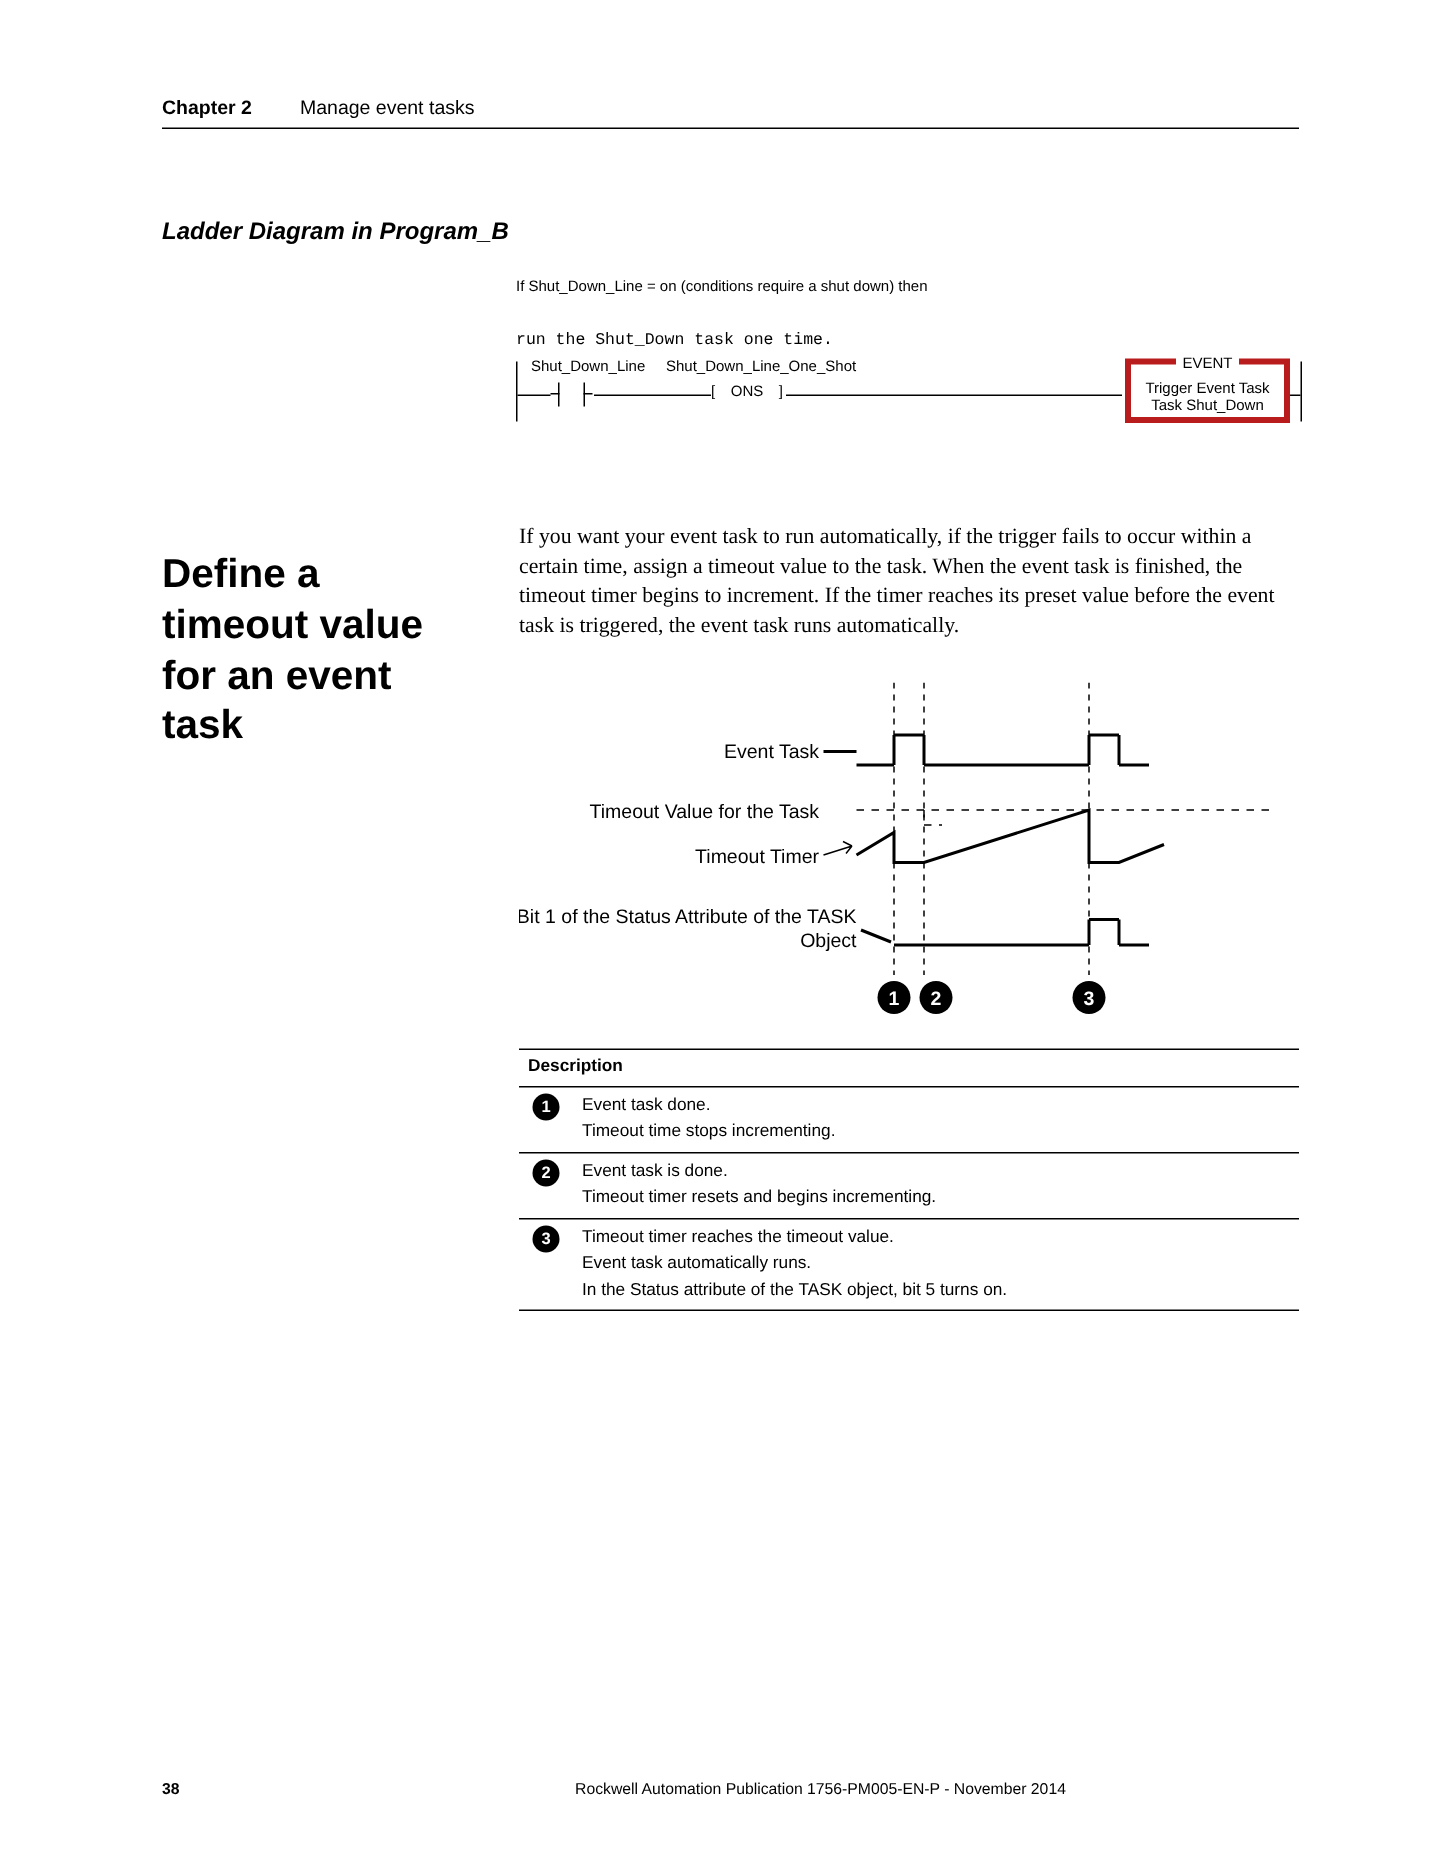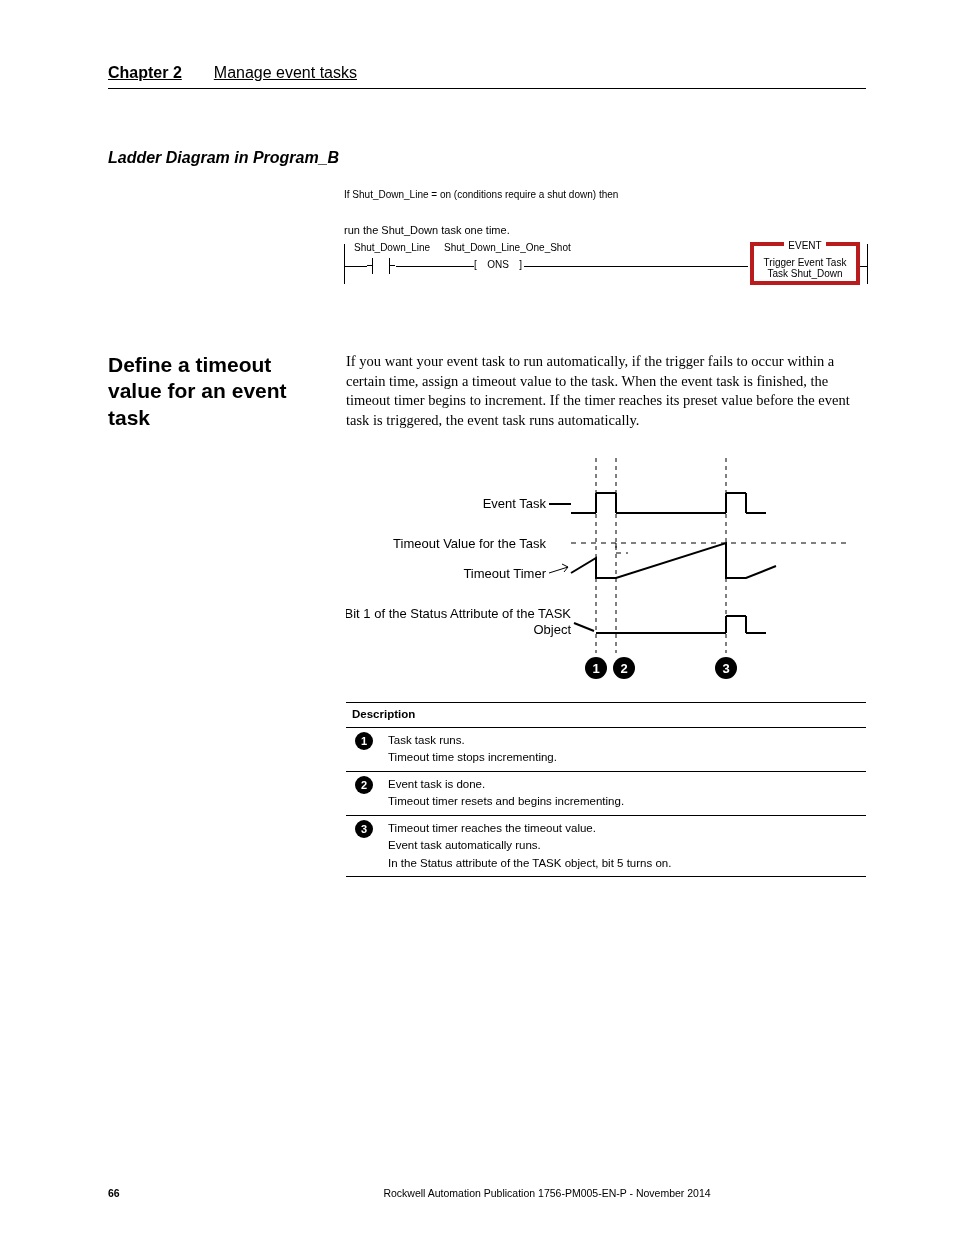--- a/index.html
+++ b/index.html
@@ -10,45 +10,44 @@
     font-family: "Times New Roman", Georgia, serif;
     color: #000;
     position: relative;
     padding: 64px 88px 0 108px;
   }
   .header-row {
     display: flex;
     align-items: flex-start;
     gap: 32px;
     font-family: Arial, Helvetica, sans-serif;
-    font-size: 16px;
+    font-size: 13px;
     padding-bottom: 6px;
     border-bottom: 1px solid #000;
     margin-bottom: 60px;
-    text-decoration: underline;
   }
   .header-row .chapter { font-weight: 700; }
   .header-row .chapter-title { font-weight: 400; }
 
   .section-subtitle {
     font-family: Arial, Helvetica, sans-serif;
     font-weight: 700;
     font-style: italic;
     font-size: 16px;
     margin-bottom: 22px;
   }
 
   .ladder-block { margin-left: 236px; }
   .ladder-cond {
     font-family: Arial, Helvetica, sans-serif;
     font-size: 10px;
     margin-bottom: 24px;
   }
   .ladder-step {
-    font-family: Liberation Sans, sans-serif;
+    font-family: Liberation Mono, monospace;
     font-size: 11px;
     margin-bottom: 4px;
   }
 
   .rung {
     position: relative;
     height: 48px;
     width: 524px;
     font-family: Arial, Helvetica, sans-serif;
     font-size: 10px;
@@ -89,22 +88,23 @@
     gap: 28px;
     margin-top: 64px;
   }
   .two-col .left {
     width: 210px;
     flex: none;
   }
   .two-col .left h2 {
     font-family: Arial, Helvetica, sans-serif;
     font-weight: 700;
-    font-size: 21px;
+    font-size: 27px;
     line-height: 1.25;
+    margin-top: 17px;
   }
   .two-col .right {
     flex: 1;
     font-family: "Times New Roman", Georgia, serif;
     font-size: 14.5px;
     line-height: 1.35;
   }
 
   .timing-figure {
     margin: 28px 0 0 0;
@@ -255,21 +255,21 @@
     <table class="desc-table">
       <thead>
         <tr>
             <th colspan="2">Description</th>
           </tr>
       </thead>
       <tbody>
         <tr>
           <td class="num"><span class="circ-num">1</span></td>
           <td>
-            <span class="line">Task task runs.</span>
+            <span class="line">Event task done.</span>
             <span class="line">Timeout time stops incrementing.</span>
           </td>
         </tr>
         <tr>
           <td class="num"><span class="circ-num">2</span></td>
           <td>
             <span class="line">Event task is done.</span>
             <span class="line">Timeout timer resets and begins incrementing.</span>
           </td>
         </tr>
@@ -281,15 +281,15 @@
             <span class="line">In the Status attribute of the TASK object, bit 5 turns on.</span>
           </td>
         </tr>
       </tbody>
     </table>
 
   </div>
 </div>
 
 <div class="footer">
-  <span class="pg">66</span>
+  <span class="pg">38</span>
   <span class="ftext">Rockwell Automation Publication 1756-PM005-EN-P - November 2014</span>
 </div>
 
 </body></html>

